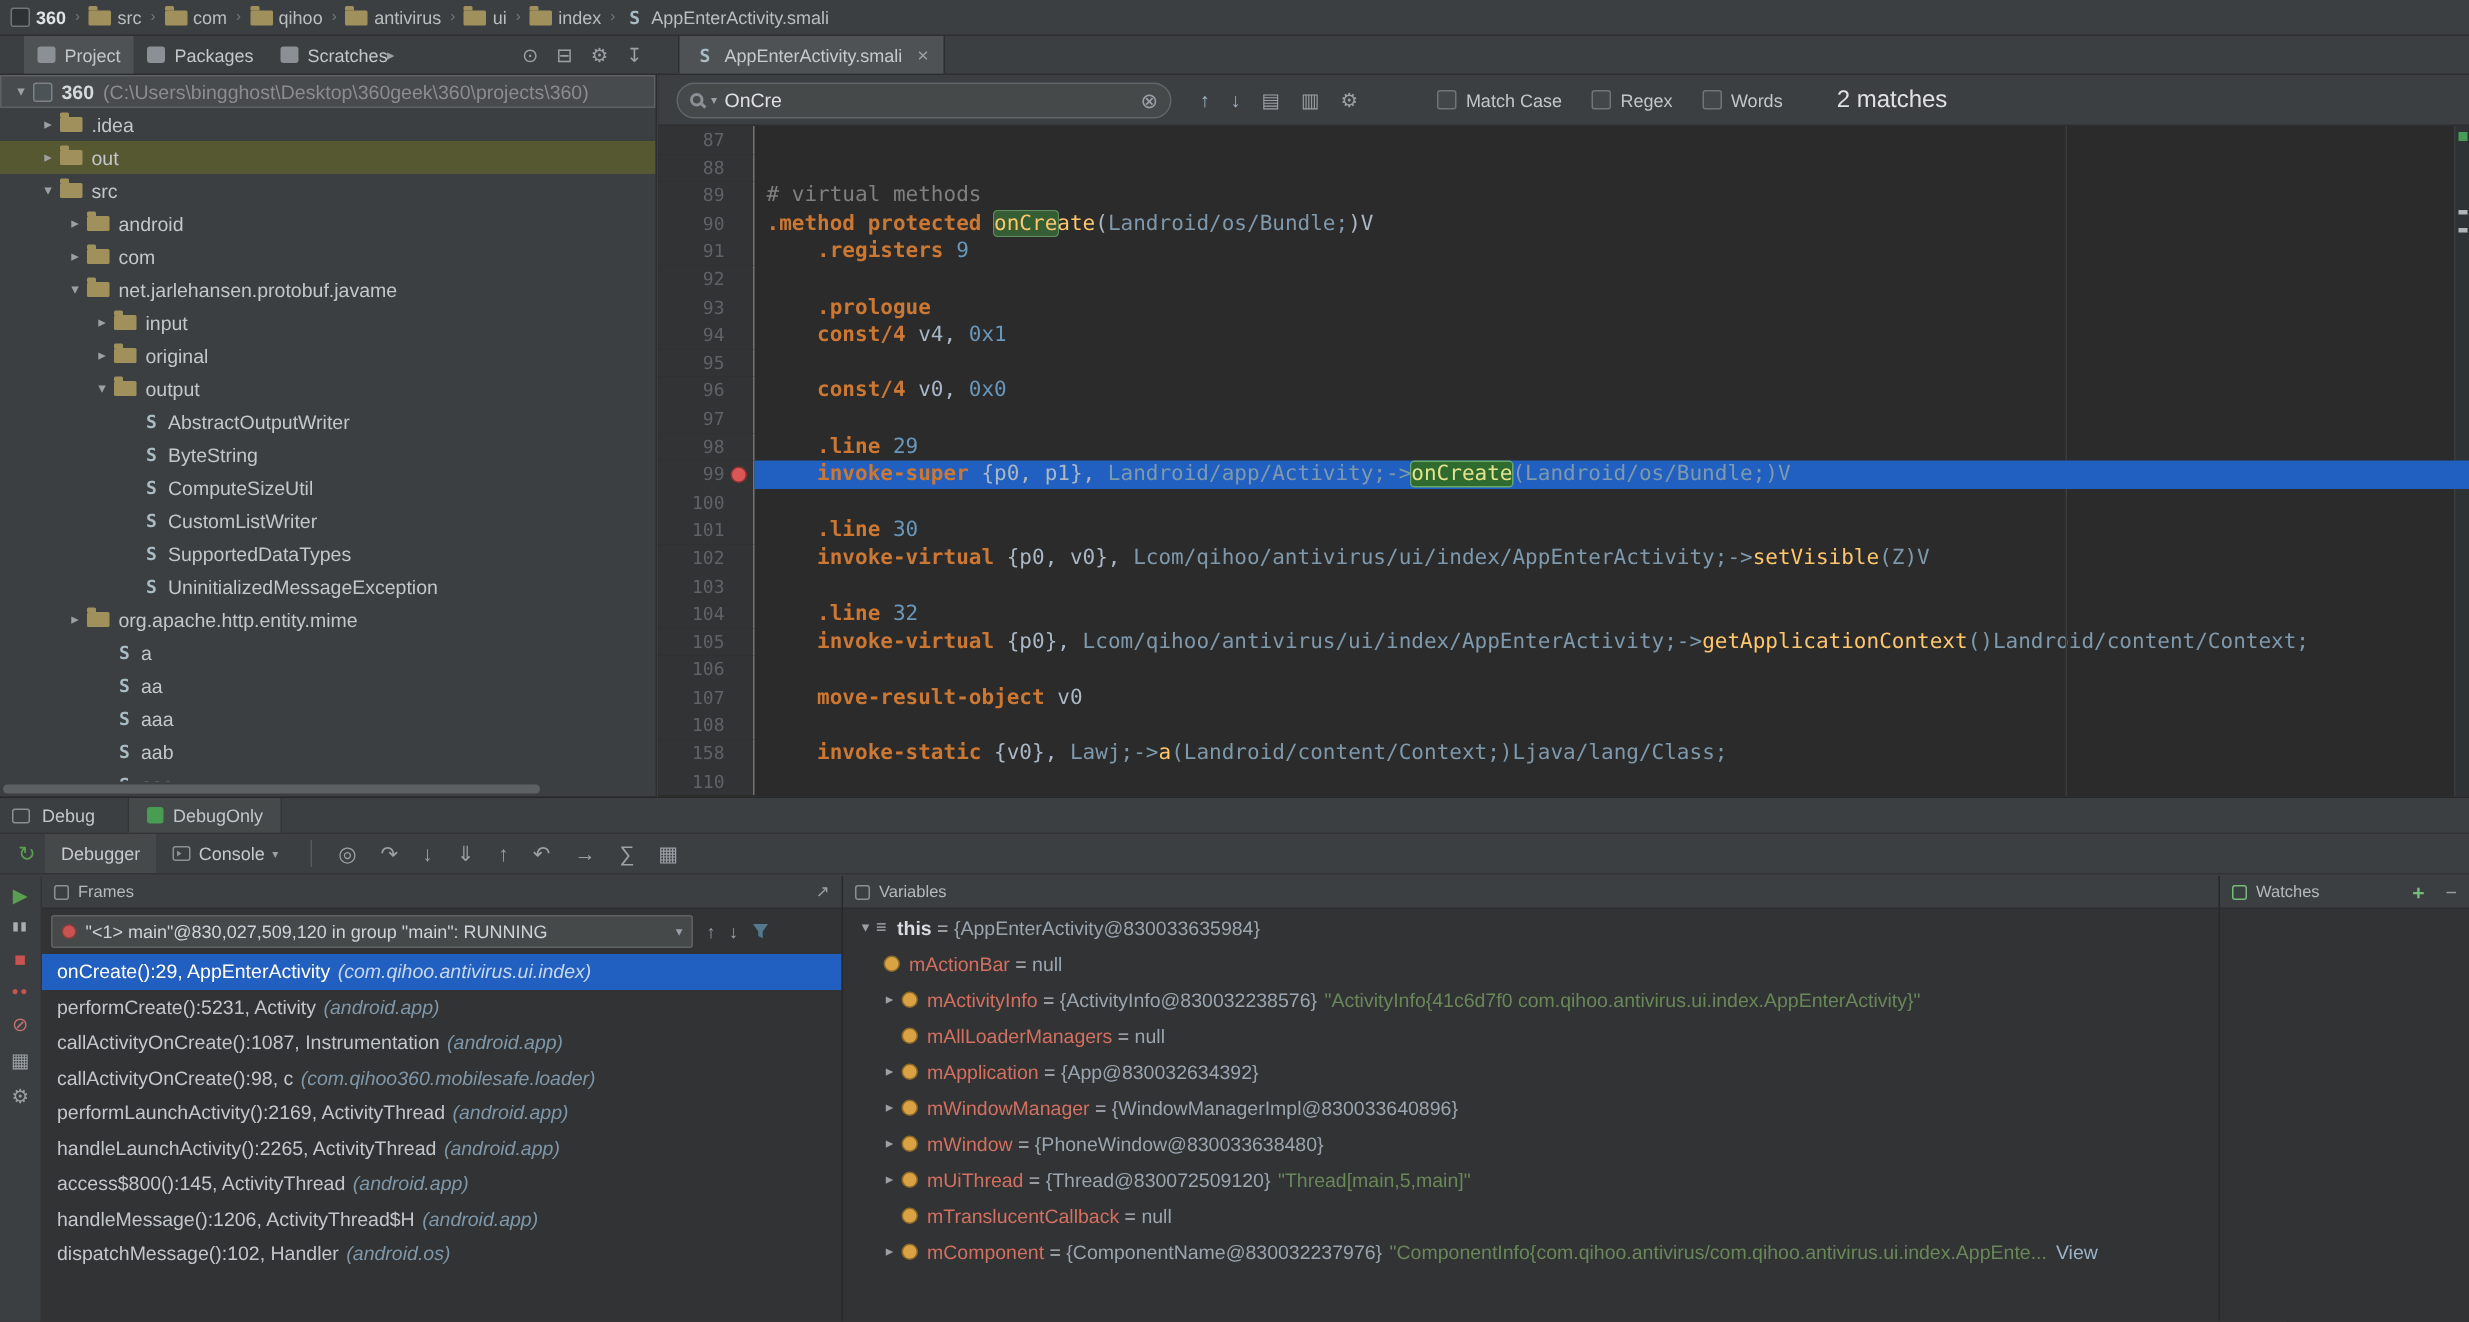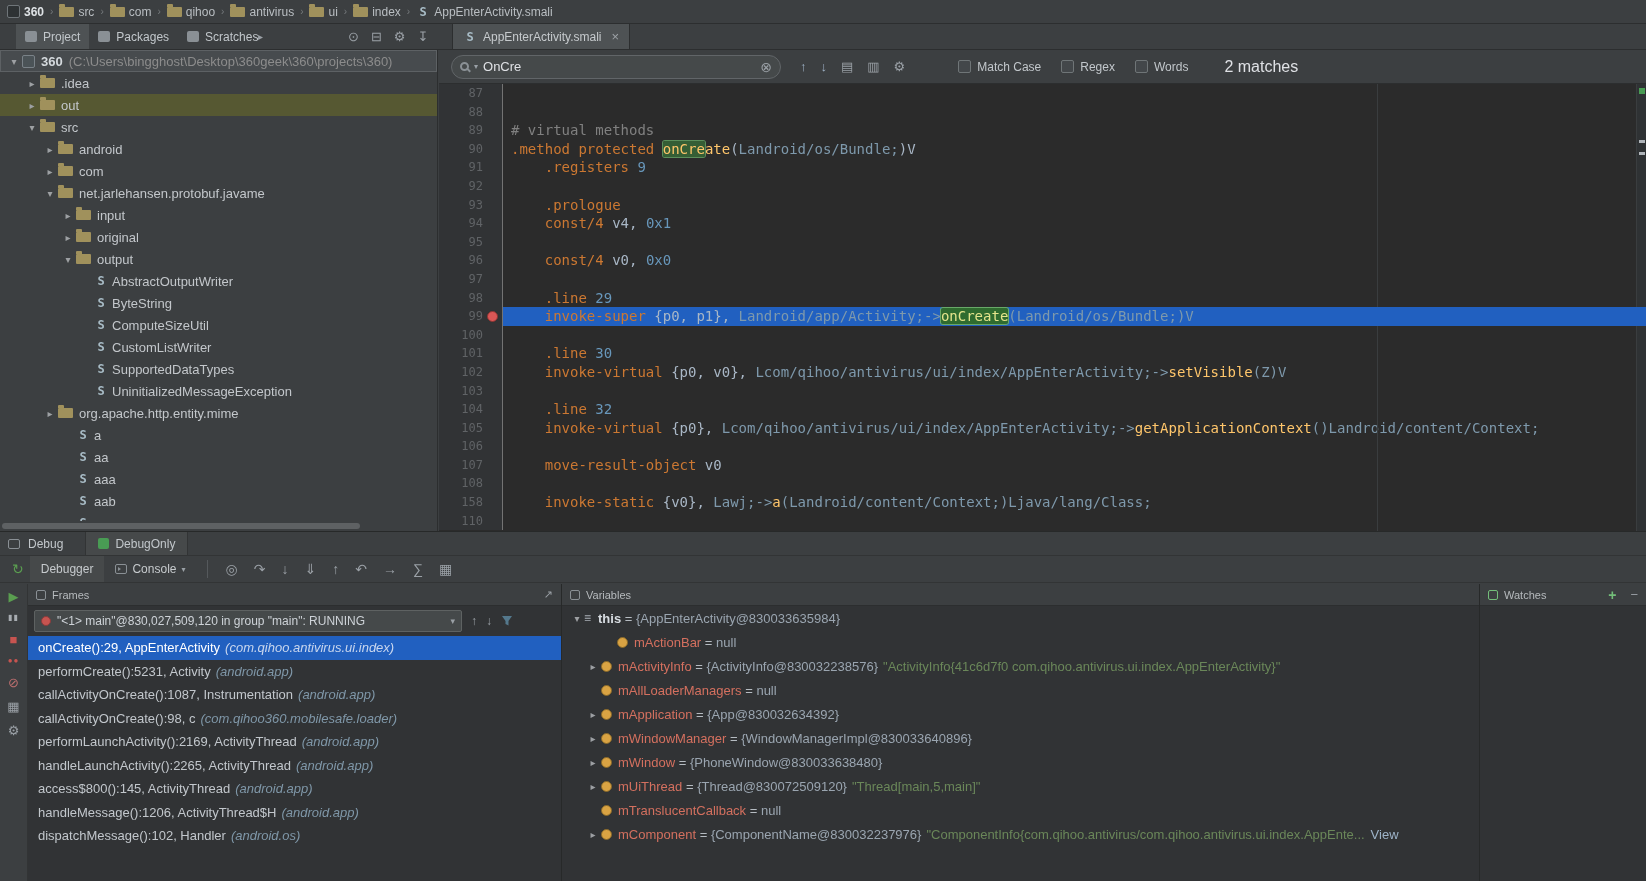--- a/index.html
+++ b/index.html
@@ -67,21 +67,21 @@
 
   #codearea{position:relative;height:447px;overflow:hidden;background:#2b2b2b}
   .guide{position:absolute;left:938px;top:0;bottom:0;width:1px;background:#3a3d3f}
   .cl{height:18.6px;display:flex}
   .gut{width:64px;flex:none;background:#313335;display:flex;border-right:1px solid #737373}
   .ln{width:44px;text-align:right;color:#606366;font:12px/18.6px "DejaVu Sans Mono",monospace}
   .gic{width:18px;display:flex;align-items:center;justify-content:center}
   .bpdot{width:11px;height:11px;border-radius:50%;background:#db5756;border:1px solid #8e3533}
   .ct{flex:1;white-space:pre;font:14px/18.6px "DejaVu Sans Mono",monospace;color:#a9b7c6;padding-left:8px}
   .ct.exec{background:#2160c0;position:relative;z-index:1}
-  .seg-kw{color:#cc7832;font-weight:normal}
+  .seg-kw{color:#cc7832;font-weight:bold}
   .seg-cmt{color:#808080}
   .seg-num{color:#6897bb}
   .seg-fn{color:#ffc66b}
   .seg-ty{color:#7e99ac}
   .seg-pl{color:#a9b7c6}
   .seg-m1{background:#355e35;box-shadow:0 0 0 1px #5c8f5c;border-radius:2px;color:#ffc66b}
   .seg-m2{background:#2f6b2f;box-shadow:0 0 0 1px #68a868;border-radius:2px;color:#e4e48c}
   #markerbar{position:absolute;right:0;top:34px;bottom:0;width:10px;background:#2f3234;border-left:1px solid #3a3d3f}
   .mk{position:absolute;left:2px;width:6px;height:3px;background:#b0b5ba}
   .mk-top{top:4px;height:6px;background:#499c54}
@@ -668,21 +668,21 @@
         <span>Variables</span>
       </div>
       <div id="varlist">
           <div class="vrow" style="padding-left: 8px;">
             <span class="varrow">▾</span>
             <span class="i-this">≡</span>
             <span class="vthis">this</span>
             <span class="veq"> = </span>
             <span class="vval">{AppEnterActivity@830033635984}</span>
           </div>
-          <div class="vrow" style="padding-left: 40px; text-align: right;">
+          <div class="vrow" style="padding-left: 12px; text-align: right;">
             <span class="varrow"></span>
             <span class="i-field"></span>
             <span class="vname">mActionBar</span>
             <span class="veq"> = </span>
             <span class="vval">null</span>
           </div>
           <div class="vrow" style="padding-left: 24px;">
             <span class="varrow">▸</span>
             <span class="i-field"></span>
             <span class="vname">mActivityInfo</span>

